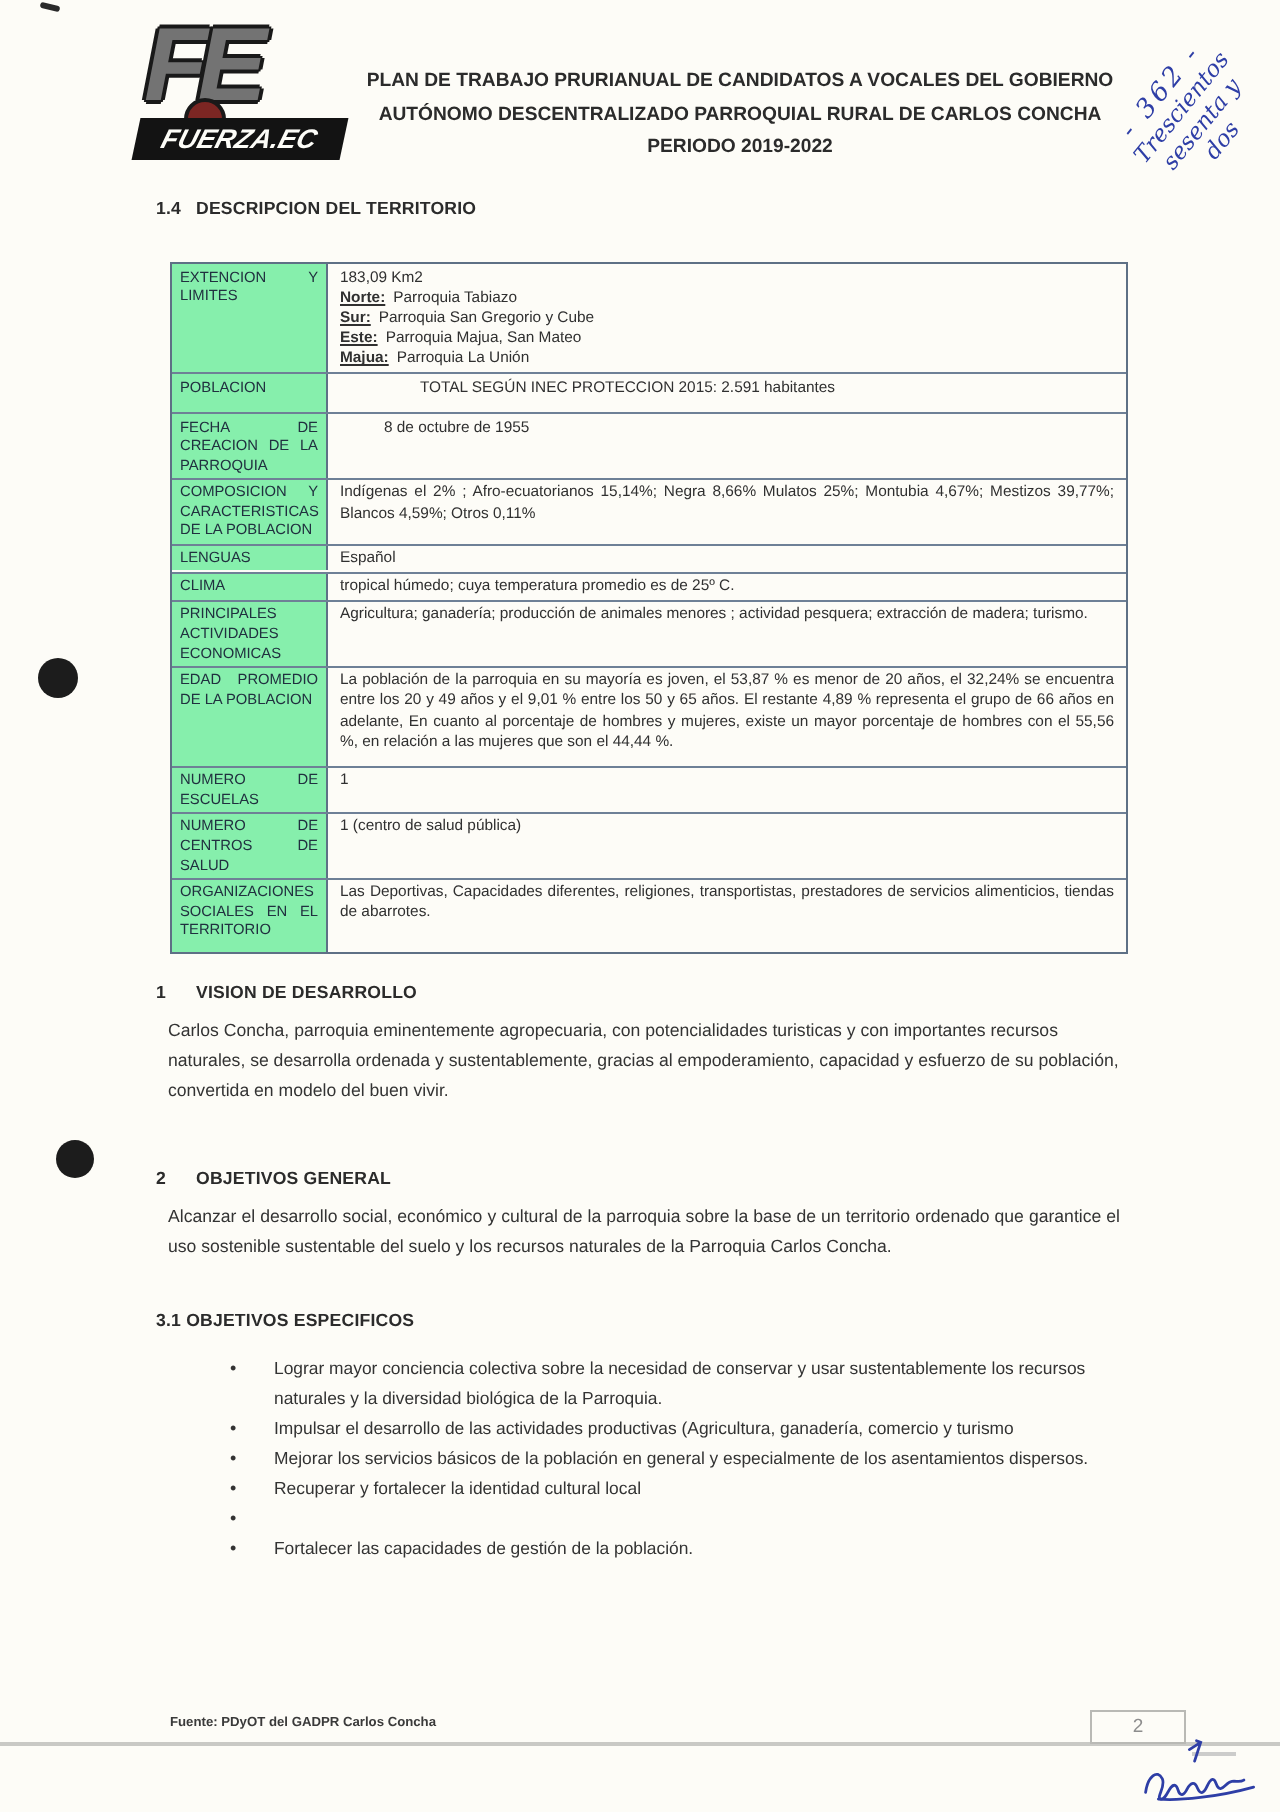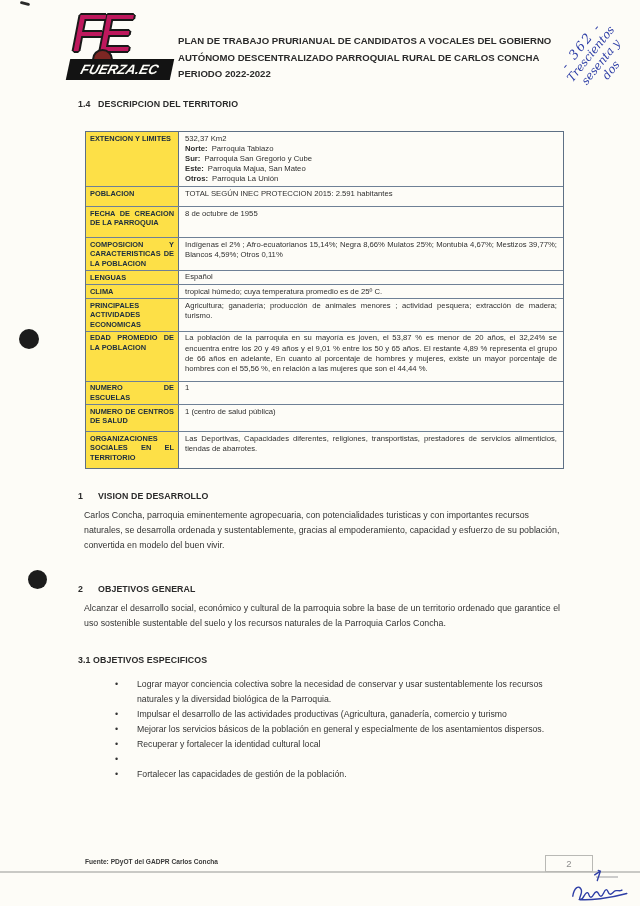--- a/index.html
+++ b/index.html
@@ -5,42 +5,42 @@
   html,body{margin:0;padding:0;background:#e8e8e4;}
   #page{
     position:relative; width:640px; height:906px; margin:0 auto;
     background:#fdfcf7; overflow:hidden;
     font-family:"Liberation Sans", sans-serif; color:#333;
   }
   
   .logo{position:absolute; left:68px; top:12px; width:110px; height:72px;}
   .logo-fe{
     position:absolute; left:4px; top:-8px;
-    font-style:italic; font-weight:normal; font-size:52px; line-height:58px;
-    letter-spacing:-5px; color:#be185d;
+    font-style:italic; font-weight:bold; font-size:52px; line-height:58px;
+    letter-spacing:-5px; color:#737373;
     text-shadow:-2px 0 #191919, 2px 0 #191919, 0 -2px #191919, 0 2px #191919,
                 -1px -1px #191919, 1px 1px #191919, -1px 1px #191919, 1px -1px #191919;
   }
   .logo-dot{
     position:absolute; left:24px; top:37px; width:17px; height:17px;
     background:#7c2623; border:2px solid #191919; border-radius:50%;
   }
   .logo-banner{
     position:absolute; left:0px; top:47px; width:104px; height:21px;
     background:#131313; transform:skewX(-12deg);
     display:flex; align-items:center; justify-content:center;
   }
   .logo-banner span{
     font-style:italic; font-weight:bold; font-size:13.5px; color:#fdfdf8;
     letter-spacing:0px; transform:skewX(-4deg);
   }
   
   .title{
     position:absolute; left:178px; top:33px; width:384px;
-    text-align:left; font-weight:bold; font-size:9.6px; line-height:16.5px; color:#2b2b2b;
+    text-align:center; font-weight:bold; font-size:9.6px; line-height:16.5px; color:#2b2b2b;
   }
   
   .hand-note{
     position:absolute; left:531px; top:2px; width:120px; height:120px;
     pointer-events:none;
   }
   .hand-note-inner{
     position:absolute; left:10px; top:30px; width:110px;
     transform:rotate(-51deg);
     font-family:"DejaVu Serif", serif; font-style:italic;
@@ -66,31 +66,31 @@
   .para.just{text-align:justify;}
   
   .ttable{
     position:absolute; left:85px; top:131px; width:477px;
     border:1.5px solid #5e7085; border-bottom-width:1.5px;
     font-size:7.7px; line-height:10.2px;
   }
   .trow{display:flex; border-bottom:1px solid #6e8096; box-sizing:border-box;}
   .trow:last-child{border-bottom:none;}
   .tlabel{
-    flex:none; width:93px; box-sizing:border-box; padding:1.5px 4px;
-    background:#fde047; font-weight:bold; color:#20303f;
+    flex:none; width:78px; box-sizing:border-box; padding:1.5px 4px;
+    background:#86efac; font-weight:normal; color:#20303f;
     text-align:justify; line-height:9.6px; font-size:7.4px;
     border-right:1px solid #5e7085;
   }
   .tval{
     flex:1; box-sizing:border-box; padding:1.5px 6px 1.5px 6px; color:#303030;
   }
   .tval.just{text-align:justify;}
-  .tval .key{font-weight:bold; margin-right:4px;}
-  .r0{min-height:54px;} .r1{min-height:20px;} .r2{min-height:31px;}
+  .tval .key{font-weight:bold; margin-right:4px;text-decoration:underline;}
+  .r0{min-height:54px;} .r1{min-height:20px;gap:40px;} .r2{min-height:31px;gap:22px;}
   .r3{min-height:29px;} .r4{min-height:10px;align-items:center;} .r5{min-height:10px;}
   .r6{min-height:32px;} .r7{min-height:50px;} .r8{min-height:17px;}
   .r9{min-height:27px;} .r10{min-height:36px;}
   
   .bullets{position:absolute; left:113px; top:677px; width:447px;}
   .b-item{display:flex; font-size:8.7px; line-height:15px; color:#333;}
   .b-item .dot{flex:none; width:22px; text-align:left; padding-left:2px; font-size:9px;}
   
   .foot-src{
     position:absolute; left:85px; top:858px;
@@ -119,21 +119,21 @@
     <div class="logo-fe">FE</div>
     <div class="logo-dot"></div>
     <div class="logo-banner">
       <span>FUERZA.EC</span>
     </div>
   </div>
 
   <div class="title">
     <div>PLAN DE TRABAJO PRURIANUAL DE CANDIDATOS A VOCALES DEL GOBIERNO</div>
     <div>AUTÓNOMO DESCENTRALIZADO PARROQUIAL RURAL DE CARLOS CONCHA</div>
-    <div>PERIODO 2022-2022</div>
+    <div>PERIODO 2019-2022</div>
   </div>
 
   <div class="hand-note">
     <div class="hand-note-inner">
       <div class="l1">- 362 -</div>
       <div>Trescientos</div>
       <div>sesenta y</div>
       <div>dos</div>
     </div>
   </div>
@@ -141,25 +141,25 @@
   <div class="sec-head" style="top:99px;">
     <span class="num">1.4</span>
     <span>DESCRIPCION DEL TERRITORIO</span>
   </div>
 
   <div class="ttable">
 
     <div class="trow r0">
       <div class="tlabel">EXTENCION Y LIMITES</div>
       <div class="tval">
-        <div>532,37 Km2</div>
+        <div>183,09 Km2</div>
         <div><span class="key">Norte:</span><span>Parroquia Tabiazo</span></div>
         <div><span class="key">Sur:</span><span>Parroquia San Gregorio y Cube</span></div>
         <div><span class="key">Este:</span><span>Parroquia Majua, San Mateo</span></div>
-        <div><span class="key">Otros:</span><span>Parroquia La Unión</span></div>
+        <div><span class="key">Majua:</span><span>Parroquia La Unión</span></div>
       </div>
     </div>
 
     <div class="trow r1">
       <div class="tlabel">POBLACION</div>
       <div class="tval">TOTAL SEGÚN INEC PROTECCION 2015: 2.591 habitantes</div>
     </div>
 
     <div class="trow r2">
       <div class="tlabel">FECHA DE CREACION DE LA PARROQUIA</div>

